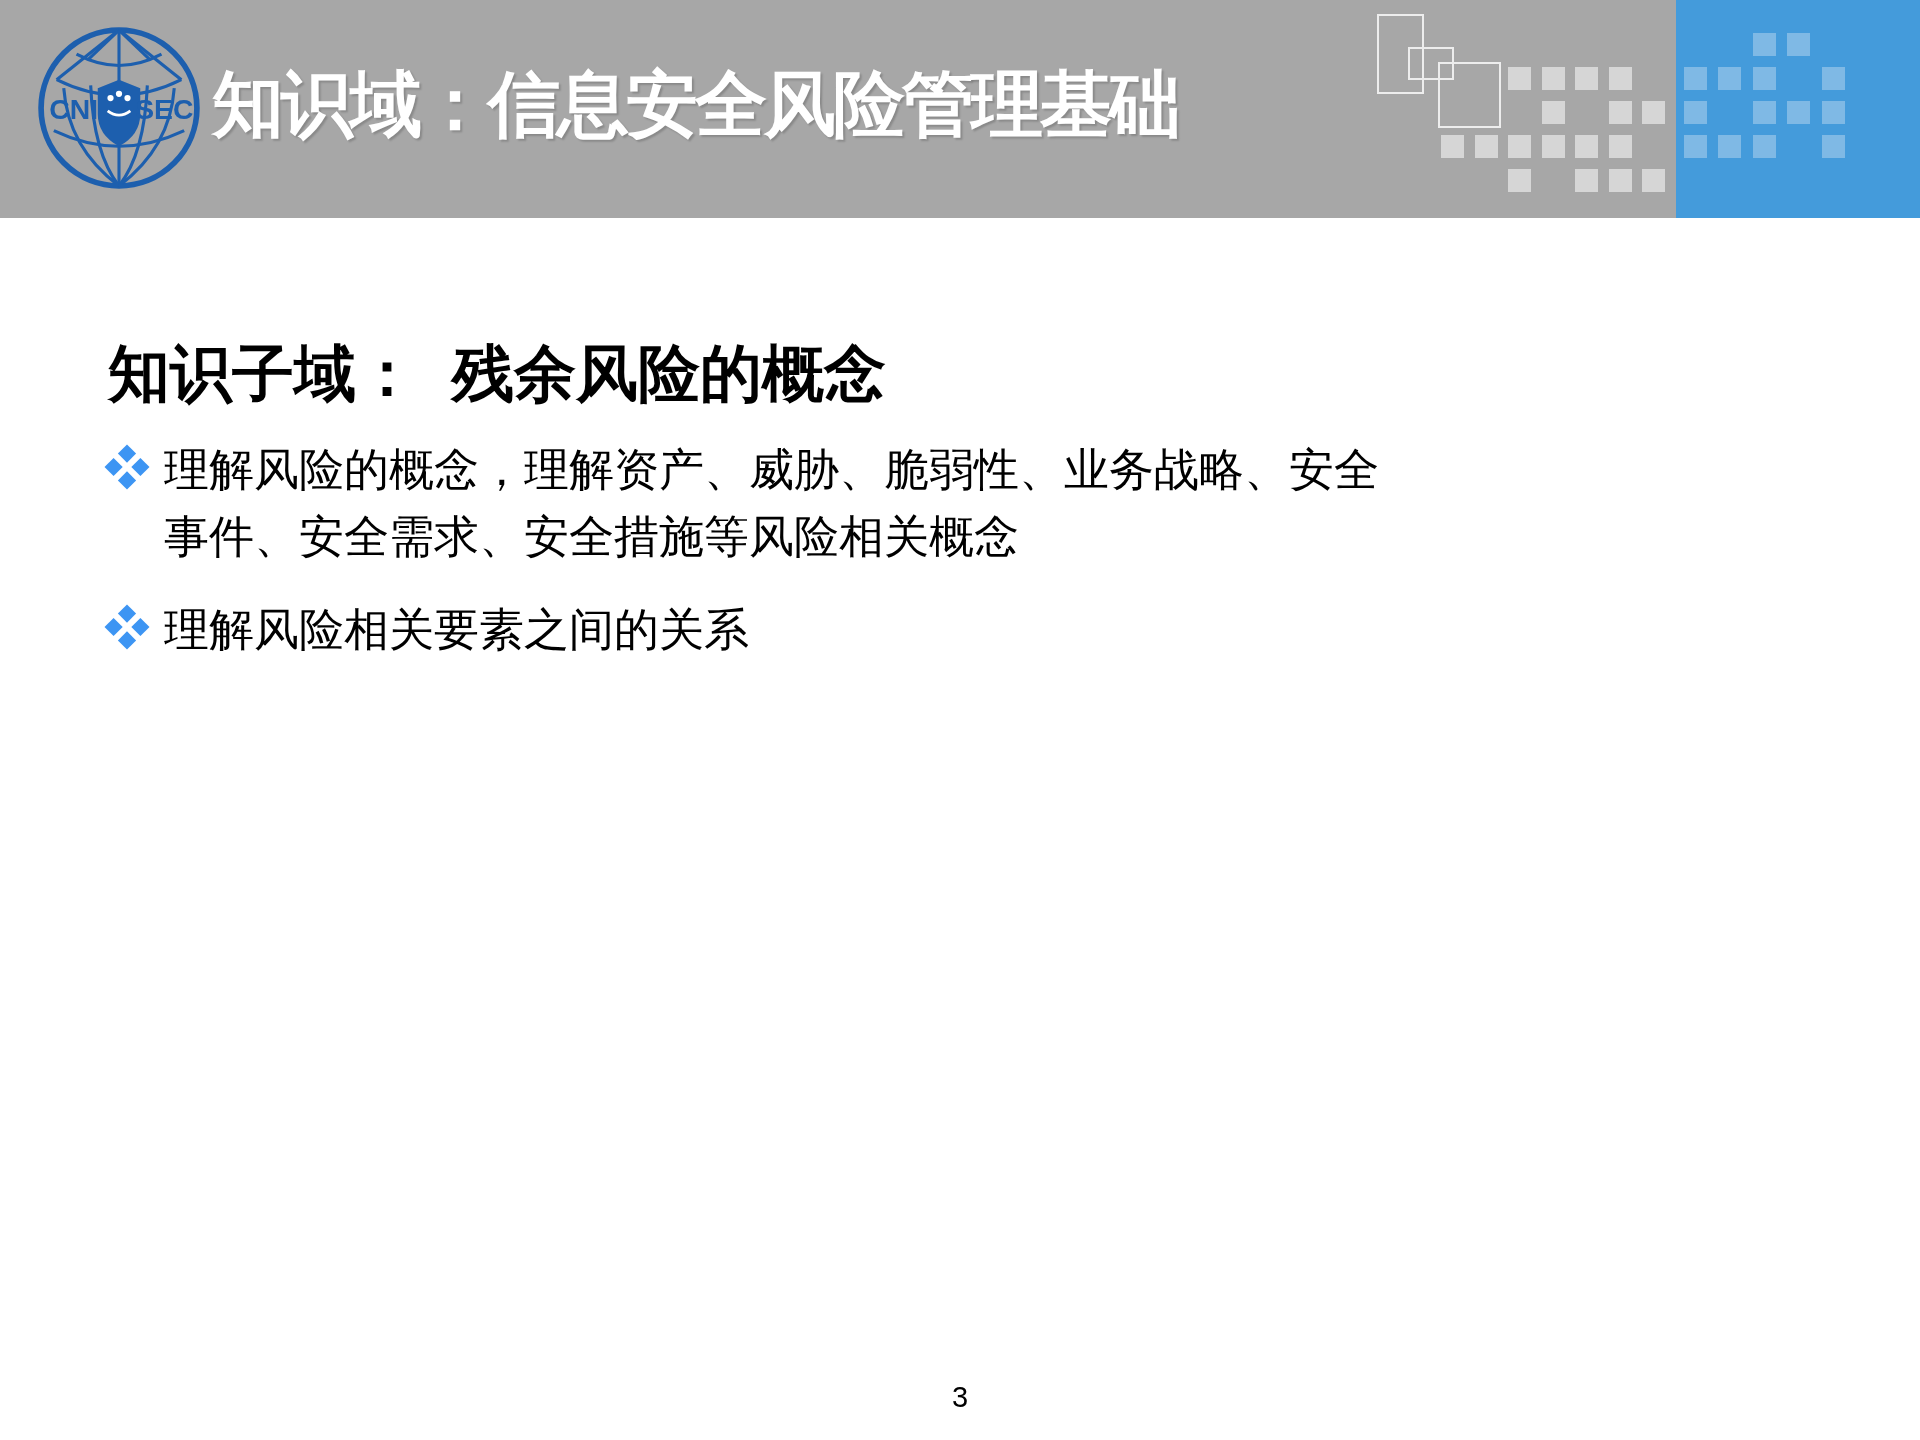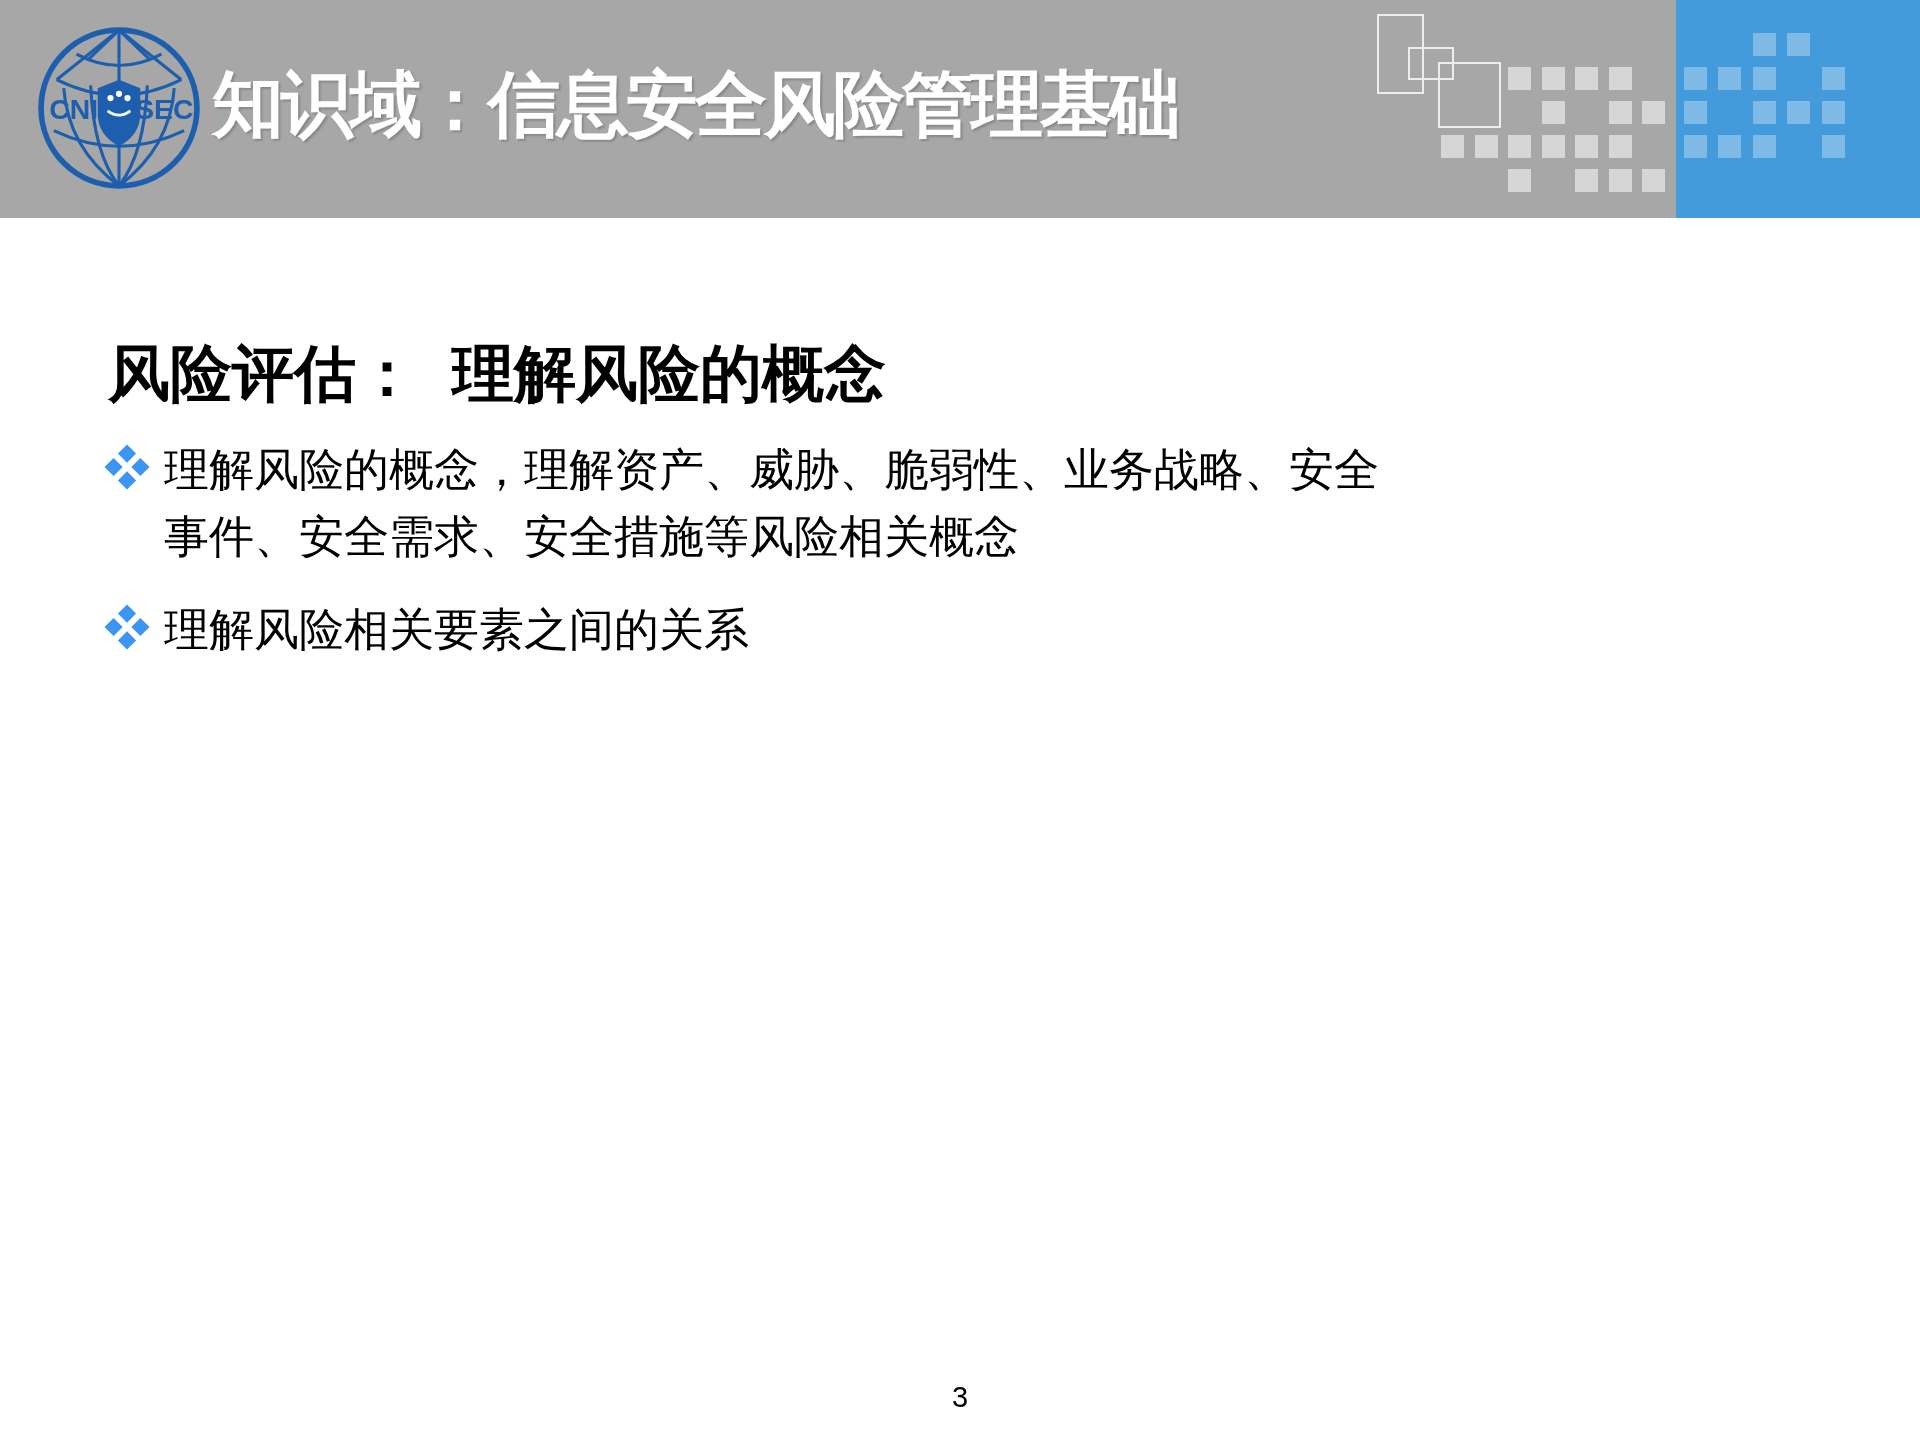--- a/index.html
+++ b/index.html
@@ -153,21 +153,21 @@
         <div class="deco-square blue" style="left: 1718.4px; top: 135px; width: 23px; height: 23px;"></div>
         <div class="deco-square blue" style="left: 1752.8px; top: 135px; width: 23px; height: 23px;"></div>
         <div class="deco-square blue" style="left: 1821.6px; top: 135px; width: 23px; height: 23px;"></div>
         <div class="deco-square outline" style="left: 1377px; top: 14px; width: 47px; height: 80px;"></div>
         <div class="deco-square outline" style="left: 1408px; top: 47px; width: 46px; height: 33px;"></div>
         <div class="deco-square outline" style="left: 1438px; top: 62px; width: 63px; height: 66px;"></div>
       </div>
   </div>
 
   <div class="heading">
-    <span>风险评估：</span><span class="heading-text">理解风险的概念</span>
+    <span>知识子域：</span><span class="heading-text">残余风险的概念</span>
   </div>
 
   <div class="bullets">
 
     <div class="bullet">
       <svg class="bullet-marker" viewBox="0 0 48 48" aria-hidden="true">
         <g fill="var(--bullet-blue)">
           <path d="M24,0.5 L33.5,10 L24,19.5 L14.5,10 Z"></path>
           <path d="M10,14.5 L19.5,24 L10,33.5 L0.5,24 Z"></path>
           <path d="M38,14.5 L47.5,24 L38,33.5 L28.5,24 Z"></path>

